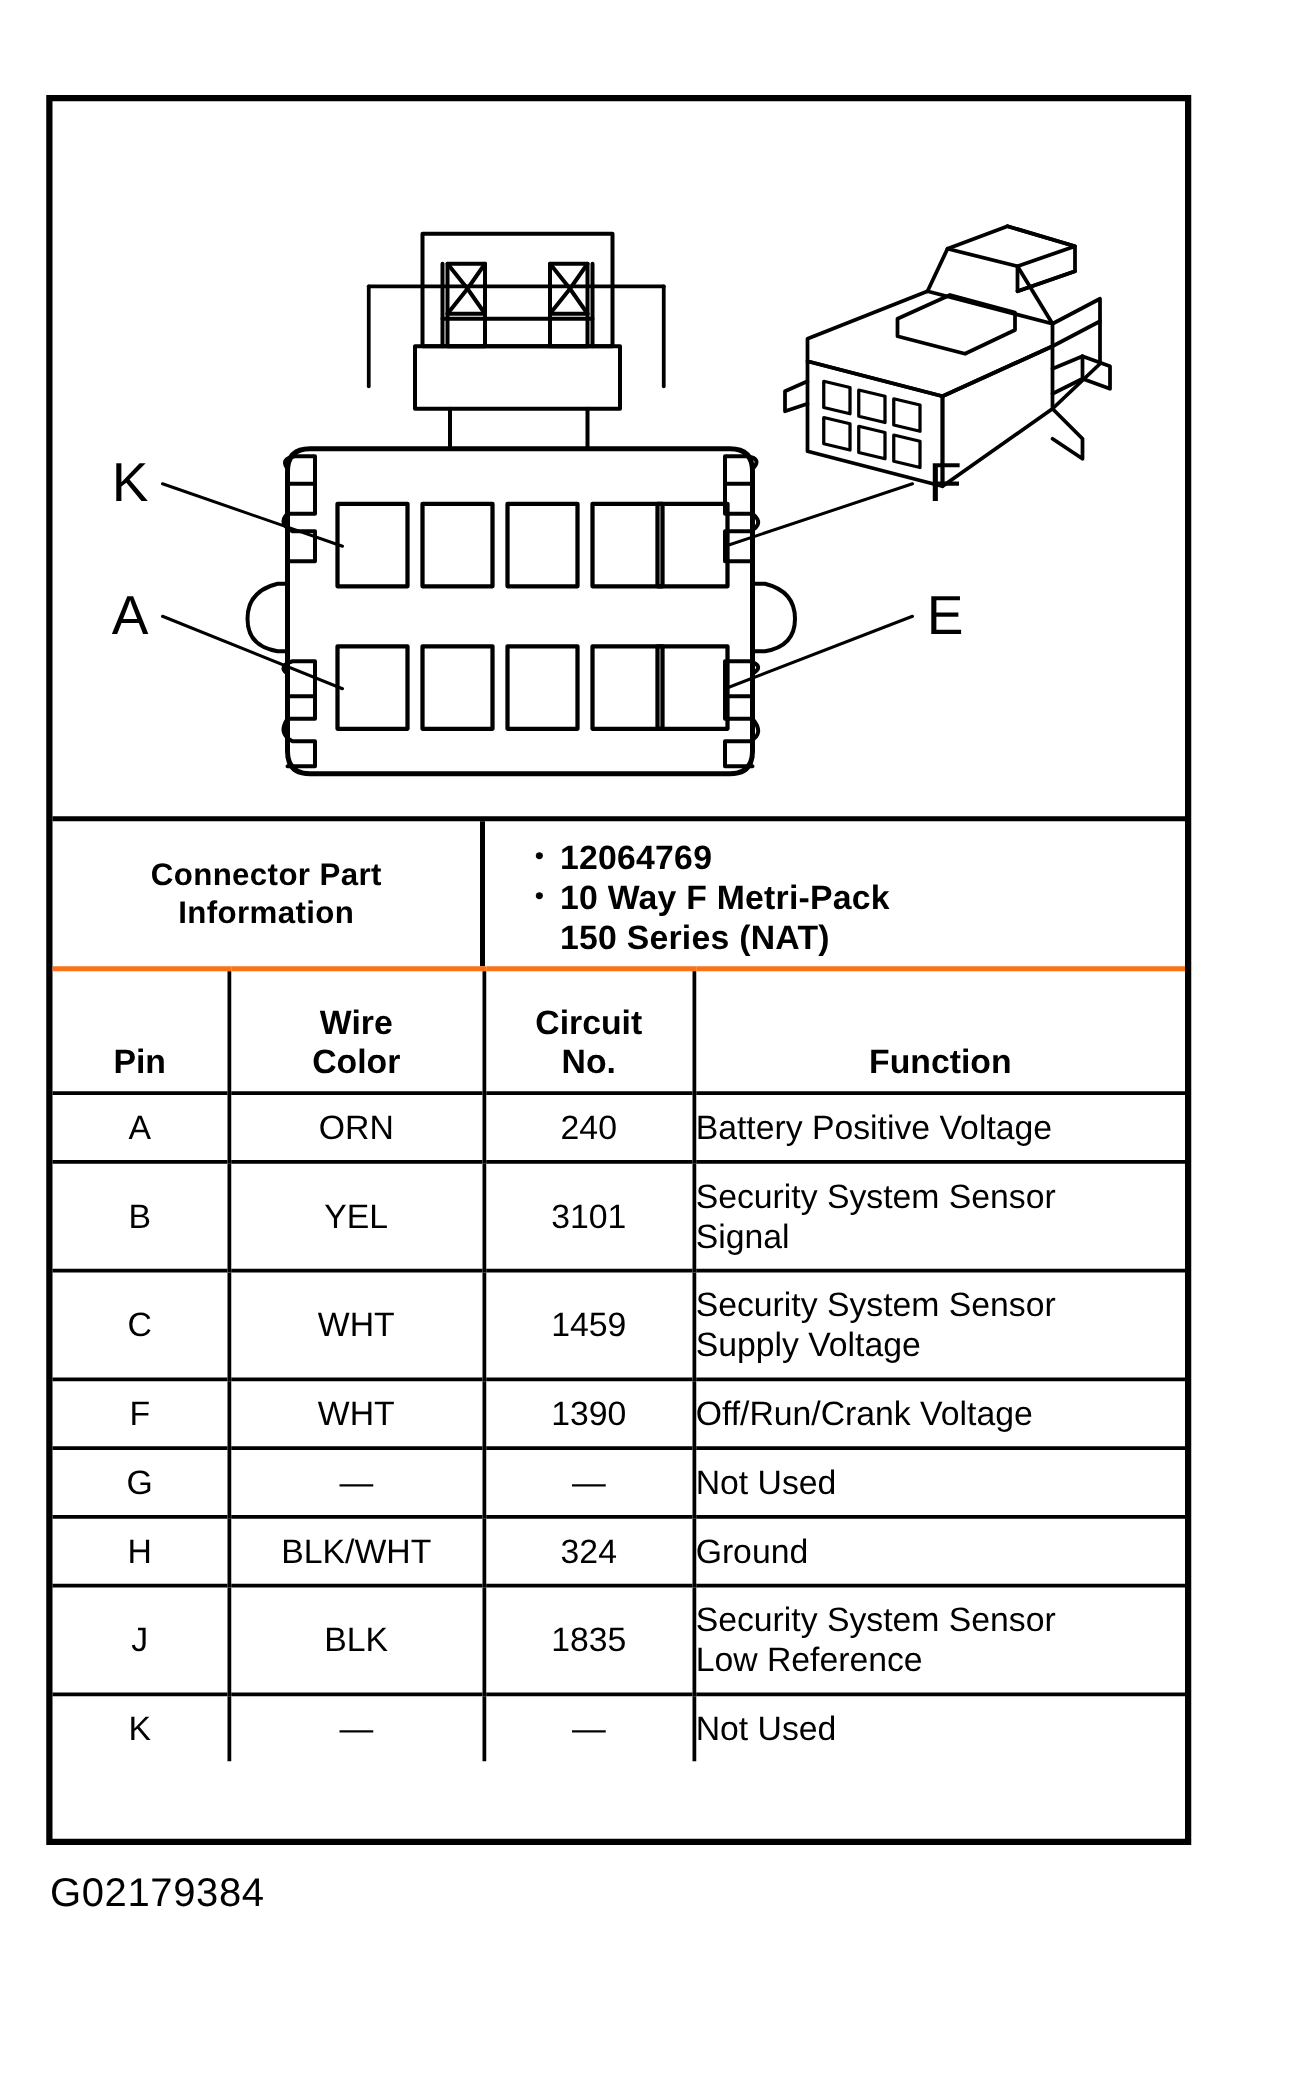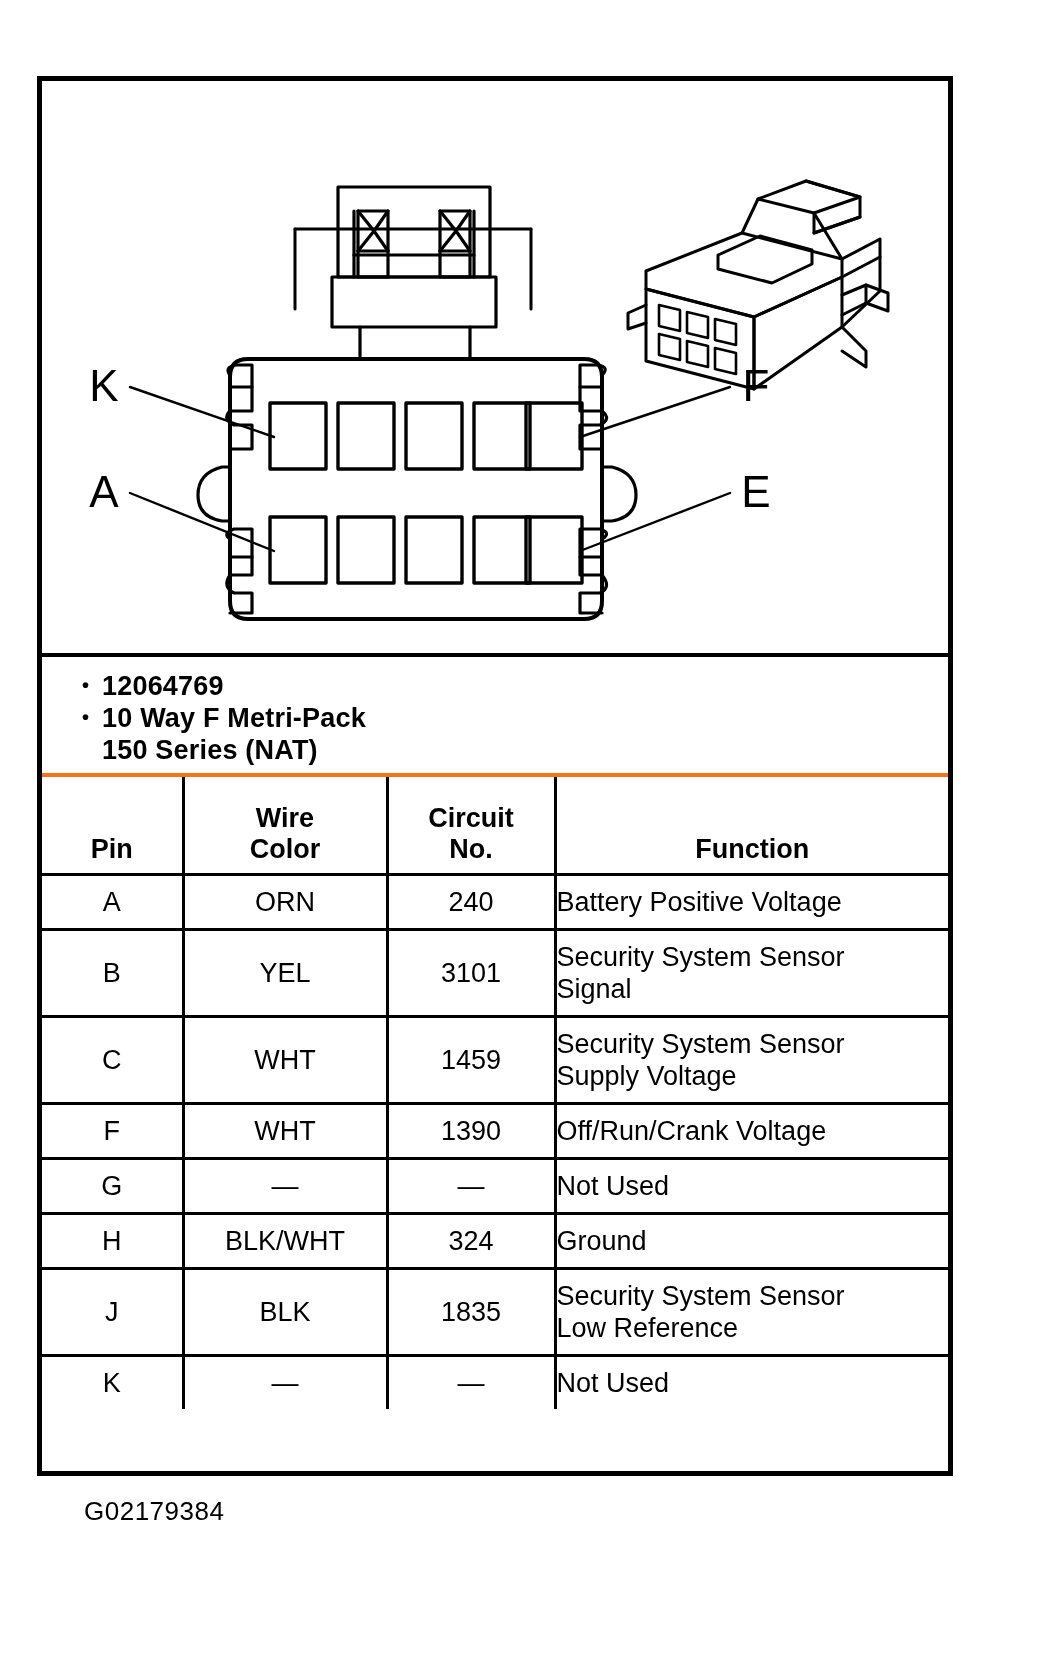--- a/index.html
+++ b/index.html
@@ -140,23 +140,22 @@
   }
   tr.row-1line td { height: 52px; }
   tr.row-2line td { height: 84px; }
 
   .hdr-stack { display: block; }
 
   #figure-id {
     position: absolute;
     left: 40px;
     top: 1496px;
-    font-size: 26px;
+    font-size: 32px;
     letter-spacing: 0.5px;
-    margin-left: 44px;
   }
 </style>
 </head>
 <body>
 
 <div id="page-frame">
 
   <div id="illustration">
     <svg width="906" height="572" viewBox="0 0 906 572" xmlns="http://www.w3.org/2000/svg">
       <g fill="none" stroke="#000" stroke-width="3.2" stroke-linejoin="round" stroke-linecap="round">
@@ -285,20 +284,26 @@
       <g font-family="Liberation Sans, sans-serif" font-size="44" fill="#000">
         <text x="62" y="320" text-anchor="middle">K</text>
         <text x="62" y="426" text-anchor="middle">A</text>
         <text x="714" y="320" text-anchor="middle">F</text>
         <text x="714" y="426" text-anchor="middle">E</text>
       </g>
     </svg>
   </div>
 
   <div id="info-block">
+    <div id="info-label-cell">
+      <div class="info-title">
+        <span>Connector Part</span><br>
+        <span>Information</span>
+      </div>
+    </div>
     <div id="info-values-cell">
       <div class="bullet-line">
         <span class="dot">•</span>
         <span class="btext">12064769</span>
       </div>
       <div class="bullet-line">
         <span class="dot">•</span>
         <span class="btext">
           <span>10 Way F Metri-Pack</span><br>
           <span>150 Series (NAT)</span>

